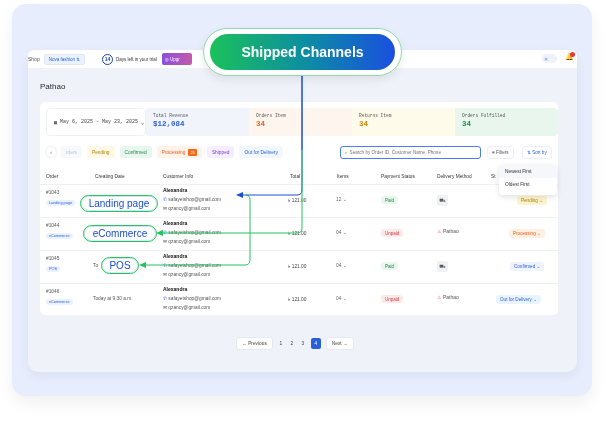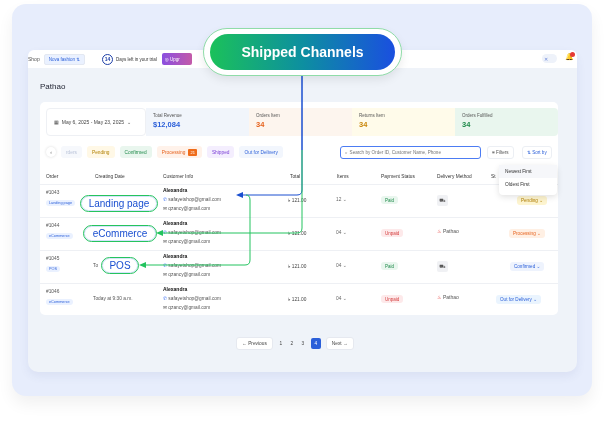--- a/index.html
+++ b/index.html
@@ -10,21 +10,21 @@
   .shop-label { margin-left: 0px; color: #555; font-size: 5px; }
   .store-select { margin-left: 4px; padding: 2px 4px; background: #eaf1ff; color: #2b5fd9; border-radius: 2px; font-size: 4.5px; border: 1px solid #e3e8f2; }
   .trial { margin-left: 17px; display: flex; align-items: center; gap: 3px; font-size: 4.5px; color: #333; }
   .trial-num { width: 11px; height: 11px; border-radius: 50%; border: 1.2px solid #1d3fa8; font-size: 5px; font-weight: bold; display: flex; align-items: center; justify-content: center; color: #1d3fa8; }
   .upgrade { margin-left: 5px; height: 12px; width: 30px; border-radius: 2px; background: linear-gradient(90deg,#8a4fe0,#c35aa9); color: #fff; font-size: 4.5px; display: flex; align-items: center; padding-left: 3px; }
   .toggle { position: absolute; right: 20px; top: 4px; width: 15px; height: 9px; background: #eef2fa; border-radius: 5px; font-size: 5px; color: #6b87d9; display: flex; align-items: center; padding-left: 2px; }
   .bell { position: absolute; right: 3px; top: 3px; font-size: 7px; color: #888; }
   .bell-dot { position: absolute; right: 2px; top: 2px; width: 5px; height: 5px; background: #e53935; border-radius: 50%; }
   .page-title { position: absolute; left: 12px; top: 32px; font-size: 8px; color: #1e2130; }
   .card { position: absolute; left: 12px; top: 52px; width: 518px; height: 213px; background: #fff; border-radius: 5px; }
-  .stats { position: absolute; left: 6px; top: 6px; width: 512px; height: 28px; display: flex; }
+  .stats { position: absolute; left: 6px; top: 6px; width: 512px; height: 28px; display: flex; font-family: Liberation Mono, monospace; }
   .date-box { width: 100px; height: 28px; border: 1px solid #eef0f4; border-radius: 4px; display: flex; align-items: center; gap: 3px; padding-left: 7px; font-size: 5px; color: #444; }
   .stat { height: 28px; padding: 5px 7px; font-size: 4.5px; color: #555; }
   .stat .v { font-size: 7.5px; font-weight: bold; margin-top: 2px; }
   .stat.rev { width: 103px; background: #f1f5fb; }
   .stat.ord { width: 103px; background: #fdf5ee; background-image: radial-gradient(#f5e6d8 0.5px, transparent 0.5px); background-size: 4px 4px; }
   .stat.ret { width: 103px; background: #fffbea; }
   .stat.ful { width: 103px; background: #e9f6ee; border-radius: 0 4px 4px 0; }
   .filters { position: absolute; left: 6px; top: 44px; display: flex; align-items: center; gap: 5px; }
   .back-btn { width: 10px; height: 10px; border-radius: 50%; background: #fff; box-shadow: 0 0 3px rgba(0,0,0,0.15); font-size: 5px; display: flex; align-items: center; justify-content: center; color: #666; }
   .chip { height: 12px; padding: 0 5px; border-radius: 3px; font-size: 4.8px; display: flex; align-items: center; gap: 3px; }

